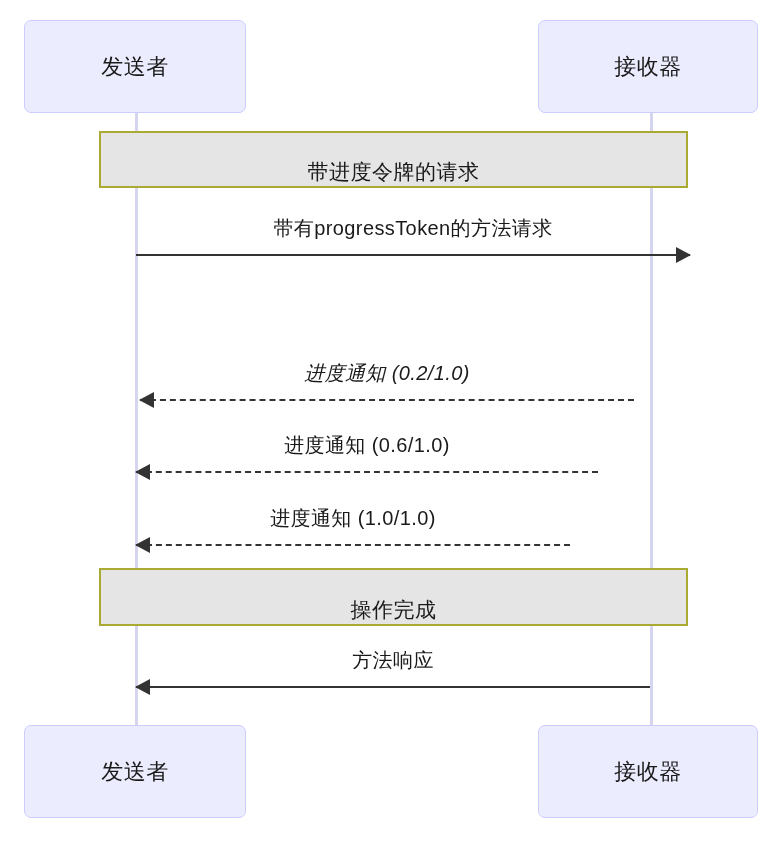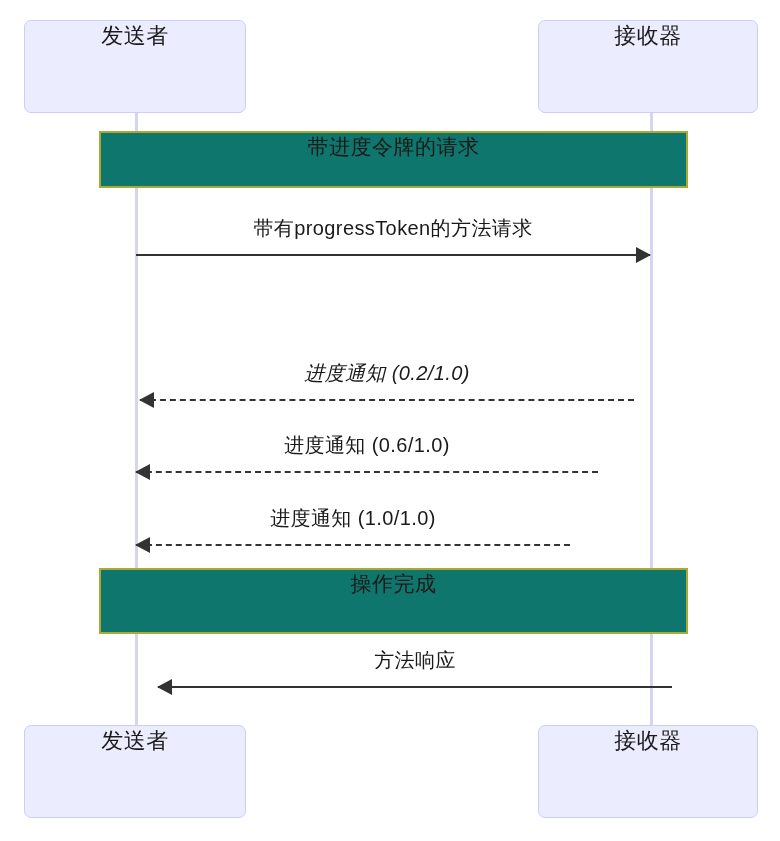--- a/index.html
+++ b/index.html
@@ -19,41 +19,42 @@
   }
 
   
   .participant {
     position: absolute;
     box-sizing: border-box;
     background: #ECECFF;
     border: 1px solid #CCCCFF;
     border-radius: 7px;
     display: flex;
+    align-items: center;
     justify-content: center;
     color: #1a1a1a;
     font-size: 22px;
     letter-spacing: 0.5px;
   }
 
   
   .lifeline {
     position: absolute;
     width: 3px;
     background: #D5D5F0;
   }
 
   
   .note {
     position: absolute;
     box-sizing: border-box;
-    background: #0f766e;
+    background: #e5e5e5;
     border: 2px solid #AAAA33;
     display: flex;
-    align-items: flex-start;
+    align-items: flex-end;
     justify-content: center;
     color: #1a1a1a;
     font-size: 21px;
     letter-spacing: 0.5px;
     z-index: 3;
   }
 
   
   .message {
     position: absolute;
@@ -112,21 +113,21 @@
     <span>发送者</span>
   </div>
   <div class="participant" style="left:538px; top:20px; width:220px; height:93px;">
     <span>接收器</span>
   </div>
 
   <div class="note" style="left:99px; top:131px; width:589px; height:57px;">
     <span>带进度令牌的请求</span>
   </div>
 
-  <div class="message" style="left:136px; top:202px; width:514px; height:62px;">
+  <div class="message" style="left:136px; top:202px; width:514px; height:62px;padding-left:40px;">
     <span class="msg-label">带有progressToken的方法请求</span>
     <span class="msg-line"></span>
     <span class="arrow-head right"></span>
   </div>
 
 
   <div class="message dashed" style="left:140px; top:347px; width:494px; height:62px;font-style:italic;">
     <span class="msg-label">进度通知 (0.2/1.0)</span>
     <span class="msg-line"></span>
     <span class="arrow-head left"></span>
@@ -137,25 +138,25 @@
     <span class="msg-line"></span>
     <span class="arrow-head left"></span>
   </div>
 
   <div class="message dashed" style="left:136px; top:492px; width:434px; height:62px;">
     <span class="msg-label">进度通知 (1.0/1.0)</span>
     <span class="msg-line"></span>
     <span class="arrow-head left"></span>
   </div>
 
-  <div class="note" style="left:99px; top:568px; width:589px; height:66px;">
+  <div class="note" style="left:99px; top:568px; width:589px; height:58px;">
     <span>操作完成</span>
   </div>
 
-  <div class="message" style="left:136px; top:634px; width:514px; height:62px;margin-left:22px;">
+  <div class="message" style="left:136px; top:634px; width:514px; height:62px;">
     <span class="msg-label">方法响应</span>
     <span class="msg-line"></span>
     <span class="arrow-head left"></span>
   </div>
 
   <div class="participant" style="left:24px; top:725px; width:222px; height:93px;">
     <span>发送者</span>
   </div>
   <div class="participant" style="left:538px; top:725px; width:220px; height:93px;">
     <span>接收器</span>

